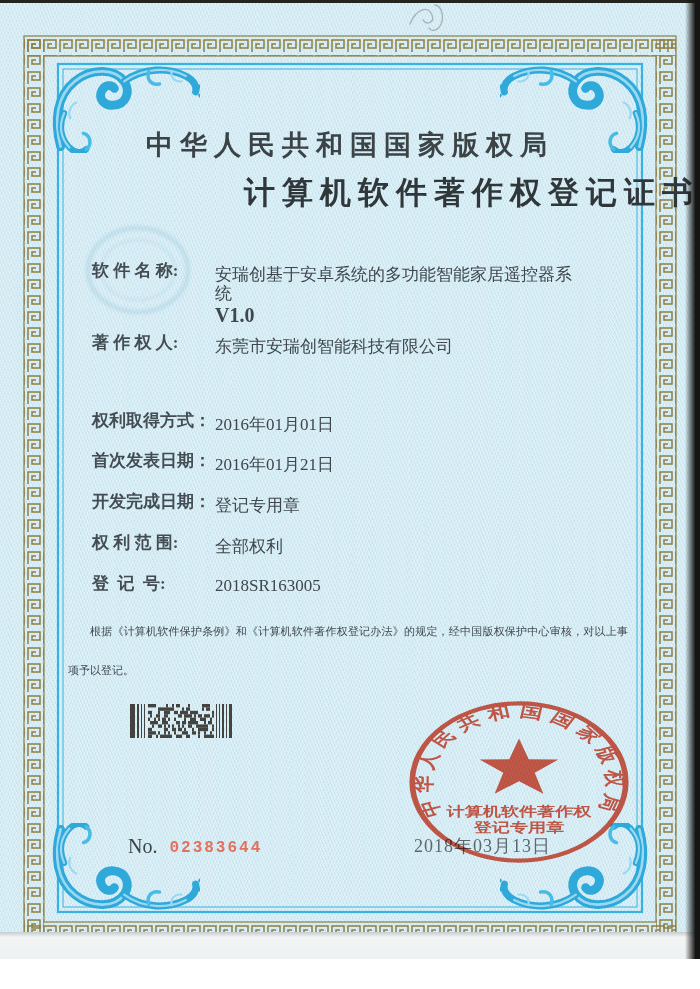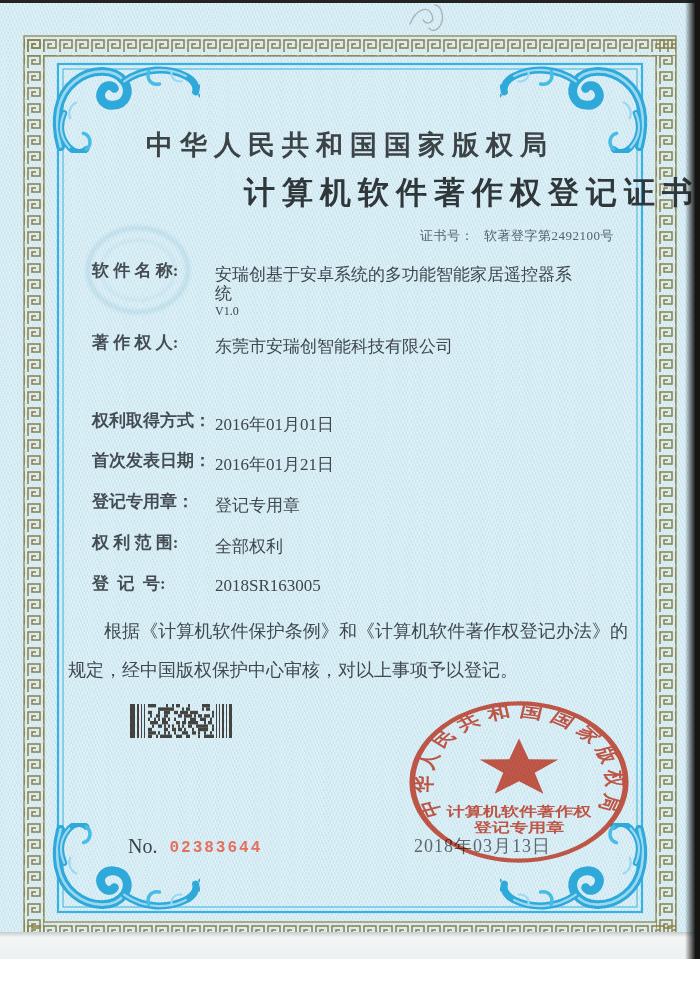--- a/index.html
+++ b/index.html
@@ -17,21 +17,21 @@
   .txt{position:absolute;z-index:4;color:#3e474d;}
   .issuer{left:0;top:127px;width:700px;text-align:center;font-size:27px;font-weight:600;
           letter-spacing:7px;color:#3c4347;}
   .cert-title{left:0;top:172px;width:700px;text-align:right;font-size:31px;font-weight:700;
           letter-spacing:7px;color:#30373b;}
   .certno{left:420px;top:227px;font-size:13px;color:#51646d;letter-spacing:.5px;}
   .certno .v{margin-left:10px;}
   .frow{font-size:17px;}
   .frow .lbl{position:absolute;left:72px;top:0;white-space:pre;font-weight:600;color:#434c52;margin-left:20px;}
   .frow .val{position:absolute;left:215px;top:4px;white-space:pre;color:#3e474d;}
-  .statement{left:68px;top:612px;width:560px;font-size:18px;line-height:39px;
+  .statement{left:68px;top:612px;width:560px;font-size:11px;line-height:39px;
              text-indent:2em;color:#3f484e;text-align:justify;font-family:Liberation Serif, serif;}
   .issue-date{left:414px;top:834px;font-size:18px;color:#5d686d;letter-spacing:1px;z-index:2;text-align:right;}
   .serial{left:112px;top:835px;z-index:4;padding-left:16px;}
   .serial .no{font-size:20px;color:#39454b;}
   .serial .num{font-family:"Liberation Mono","DejaVu Sans Mono",monospace;font-weight:700;
                font-size:16px;color:#e4705d;letter-spacing:2px;margin-left:8px;vertical-align:1px;}
   
   .barcode{left:130px;top:704px;z-index:3;}
   .seal{left:405px;top:698px;z-index:5;opacity:.88;mix-blend-mode:multiply;}
   
@@ -103,46 +103,43 @@
     </g>
 
     <g opacity="0.75">
       <path d="M410,24 c6,-15 18,-19 22,-9 c3,7 -5,11 -9,5 m12,-15 c7,1 10,13 5,21 c-3,5 -9,6 -11,2" fill="none" stroke="#98a2a6" stroke-width="1.4" stroke-linecap="round"></path>
     </g>
   </svg>
 
   <div class="txt issuer">中华人民共和国国家版权局</div>
   <div class="txt cert-title">计算机软件著作权登记证书</div>
 
-  <div class="txt certno">
-    <span class="l">证书号：</span><span class="v">软著登字第2492100号</span>
-  </div>
 
   <div class="txt frow" style="left:0;top:259px;width:700px;">
     <span class="lbl">软 件 名 称:</span>
     <span class="val">安瑞创基于安卓系统的多功能智能家居遥控器系</span>
     <span class="val" style="top:23px;">统</span>
-    <span class="val" style="top:45px;font-size:12px;">V1.0</span>
+    <span class="val" style="top:45px;font-size:20px;font-weight:bold;">V1.0</span>
   </div>
 
   <div class="txt frow" style="left:0;top:331px;width:700px;">
     <span class="lbl">著 作 权 人:</span>
     <span class="val">东莞市安瑞创智能科技有限公司</span>
   </div>
 
   <div class="txt frow" style="left:0;top:409px;width:700px;">
     <span class="lbl">权利取得方式：</span>
     <span class="val">2016年01月01日</span>
   </div>
   <div class="txt frow" style="left:0;top:449px;width:700px;">
     <span class="lbl">首次发表日期：</span>
     <span class="val">2016年01月21日</span>
   </div>
   <div class="txt frow" style="left:0;top:490px;width:700px;">
-    <span class="lbl">登记专用章：</span>
+    <span class="lbl">开发完成日期：</span>
     <span class="val">登记专用章</span>
   </div>
   <div class="txt frow" style="left:0;top:531px;width:700px;">
     <span class="lbl">权 利 范 围:</span>
     <span class="val">全部权利</span>
   </div>
   <div class="txt frow" style="left:0;top:572px;width:700px;">
     <span class="lbl">登  记  号:</span>
     <span class="val">2018SR163005</span>
   </div>

